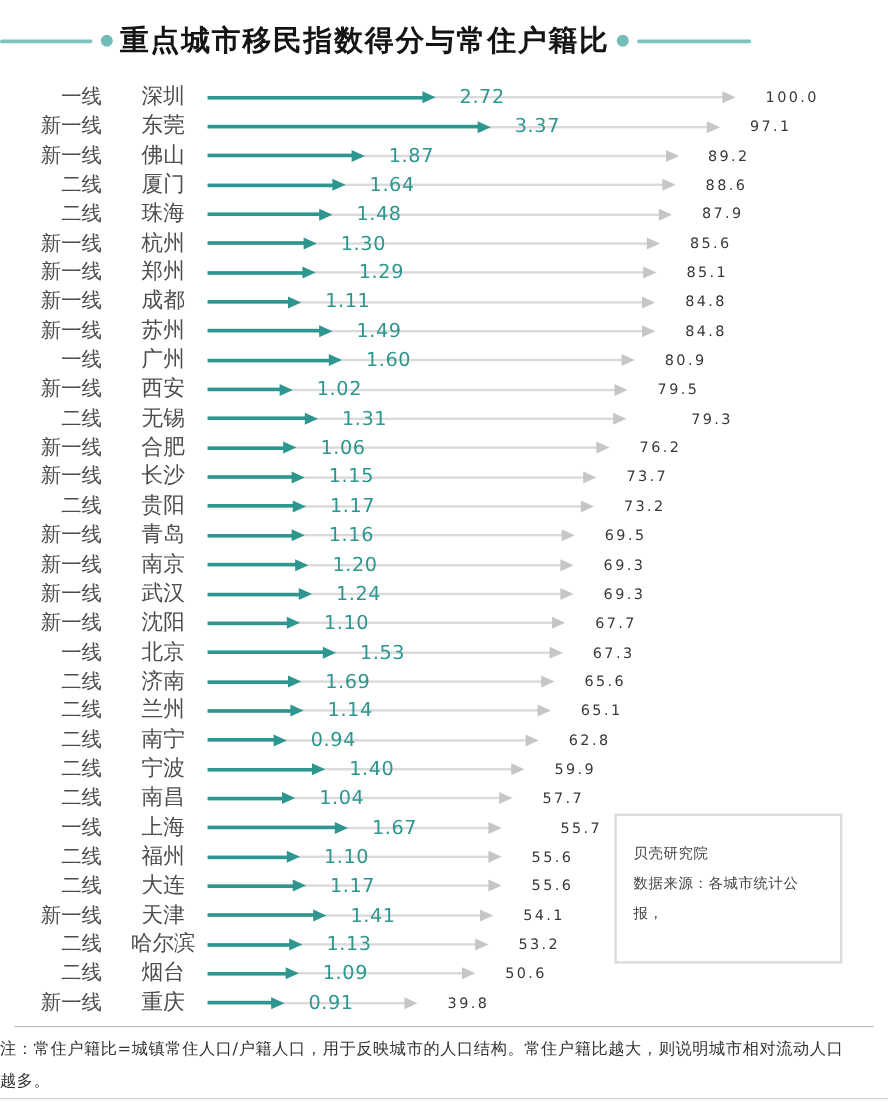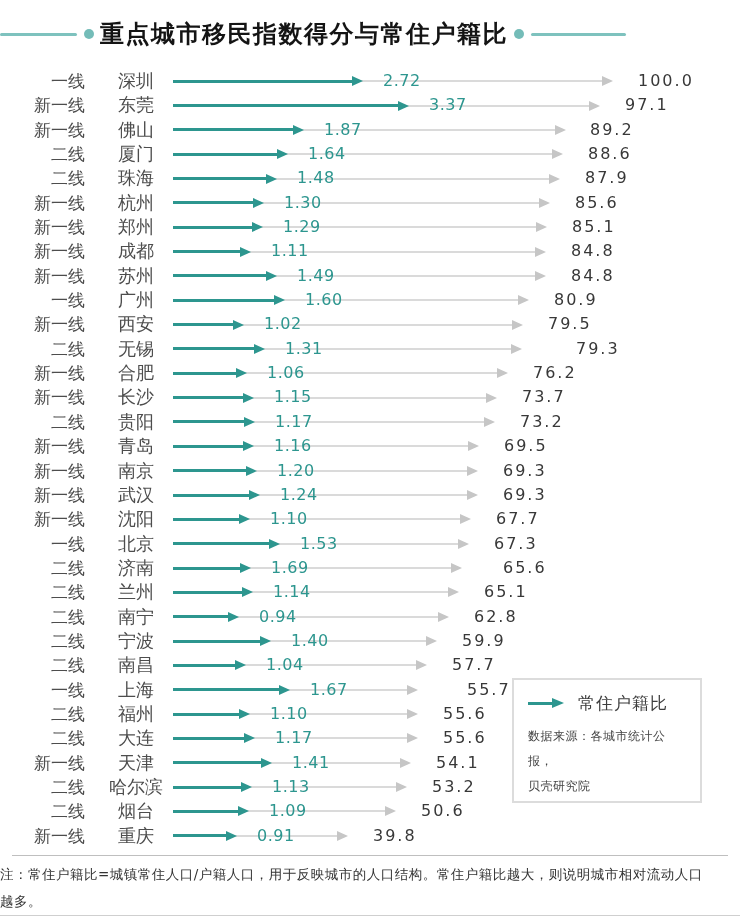--- a/index.html
+++ b/index.html
@@ -25,21 +25,21 @@
     line-height:24.35px;white-space:nowrap;}
   .arrow{position:absolute;left:173px;top:50%;height:12px;margin-top:-6px;}
   .arrow::before{content:'';position:absolute;left:0;right:7px;top:50%;margin-top:-1px;height:2px;}
   .arrow::after{content:'';position:absolute;right:0;top:50%;margin-top:-5px;width:0;height:0;
     border-top:5px solid transparent;border-bottom:5px solid transparent;}
   .arrow.gray::before{background:#DADADA;}
   .arrow.gray::after{border-left:11px solid #C6C6C6;}
   .arrow.teal::before{background:#2D968F;height:3px;margin-top:-1.5px;}
   .arrow.teal::after{border-left:11px solid #2D968F;}
   .val{position:absolute;font-size:16px;color:#2D968F;line-height:24.35px;letter-spacing:0.5px;}
-  .idx{position:absolute;font-size:16px;color:#383838;line-height:24.35px;letter-spacing:2px;}
+  .idx{position:absolute;font-size:12px;color:#383838;line-height:24.35px;letter-spacing:2px;}
 
   
   .legend{position:absolute;left:512px;top:678px;width:190px;height:125px;
     border:2px solid #DCDCDC;box-sizing:border-box;padding:13px 14px 0 14px;background:#fff;}
   .legend-item{display:flex;align-items:center;height:20px;margin-bottom:11px;}
   .arrow2{position:relative;width:36px;height:12px;display:inline-block;margin-right:14px;flex:0 0 auto;}
   .arrow2::before{content:'';position:absolute;left:0;right:8px;top:5px;height:2px;background:#C9C9C9;}
   .arrow2::after{content:'';position:absolute;right:0;top:1px;width:0;height:0;
     border-top:5px solid transparent;border-bottom:5px solid transparent;border-left:12px solid #C9C9C9;}
   .arrow2.tealA::before{background:#2D968F;height:3px;top:4.5px;}
@@ -119,21 +119,21 @@
       <div class="arrow teal" style="width: 91px;"></div>
       <span class="val" style="left: 284px;">1.30</span>
       <span class="idx" style="left: 575px;">85.6</span>
     </div>
 
     <div class="row">
       <span class="tier">新一线</span>
       <span class="city">郑州</span>
       <div class="arrow gray" style="width: 374.4px;"></div>
       <div class="arrow teal" style="width: 90.3px;"></div>
-      <span class="val" style="left: 283px;">1.29</span>
+      <span class="val" style="left: 299px;">1.29</span>
       <span class="idx" style="left: 572px;">85.1</span>
     </div>
 
     <div class="row">
       <span class="tier">新一线</span>
       <span class="city">成都</span>
       <div class="arrow gray" style="width: 373.1px;"></div>
       <div class="arrow teal" style="width: 77.7px;"></div>
       <span class="val" style="left: 271px;">1.11</span>
       <span class="idx" style="left: 571px;">84.8</span>
@@ -246,21 +246,21 @@
       <span class="val" style="left: 300px;">1.53</span>
       <span class="idx" style="left: 494px;">67.3</span>
     </div>
 
     <div class="row">
       <span class="tier">二线</span>
       <span class="city">济南</span>
       <div class="arrow gray" style="width: 288.6px;"></div>
       <div class="arrow teal" style="width: 78.4px;"></div>
       <span class="val" style="left: 271px;">1.69</span>
-      <span class="idx" style="left: 487px; margin-left: 16px;">65.6</span>
+      <span class="idx" style="left: 487px;">65.6</span>
     </div>
 
     <div class="row">
       <span class="tier">二线</span>
       <span class="city">兰州</span>
       <div class="arrow gray" style="width: 286.4px;"></div>
       <div class="arrow teal" style="width: 79.8px;"></div>
       <span class="val" style="left: 273px;">1.14</span>
       <span class="idx" style="left: 484px;">65.1</span>
     </div>
@@ -350,27 +350,23 @@
       <span class="tier">新一线</span>
       <span class="city">重庆</span>
       <div class="arrow gray" style="width: 175.1px;"></div>
       <div class="arrow teal" style="width: 63.7px;"></div>
       <span class="val" style="left: 257px;">0.91</span>
       <span class="idx" style="left: 373px;">39.8</span>
     </div>
   </div>
 
   <div class="legend">
-    <div class="legend-item">
-      <span class="arrow2 tealA"></span>
-      <span class="legend-label">常住户籍比</span>
-    </div>
     <div class="legend-source">
+      <div>贝壳研究院</div>
       <div>数据来源：各城市统计公报，</div>
-      <div>贝壳研究院</div>
     </div>
   </div>
 
   <div class="divider"></div>
   <div class="note">注：常住户籍比=城镇常住人口/户籍人口，用于反映城市的人口结构。常住户籍比越大，则说明城市相对流动人口越多。</div>
   <div class="bottom-line"></div>
 
 </div>
 
 </body></html>

